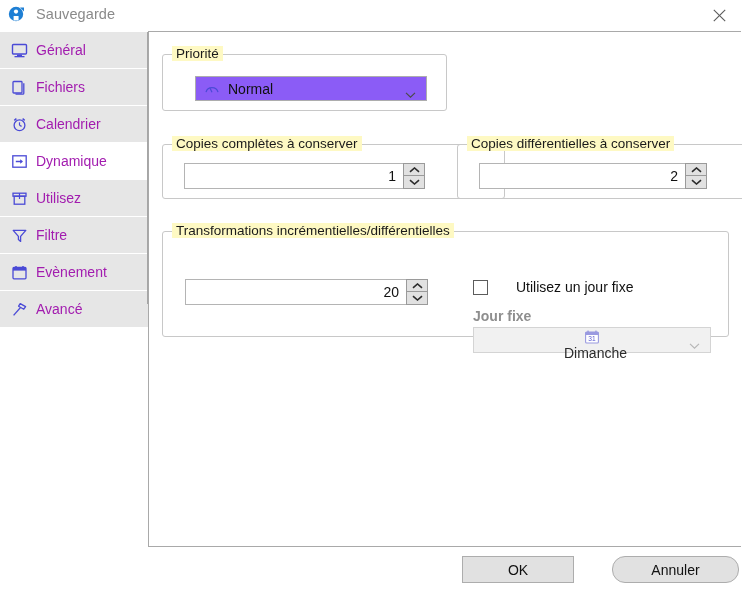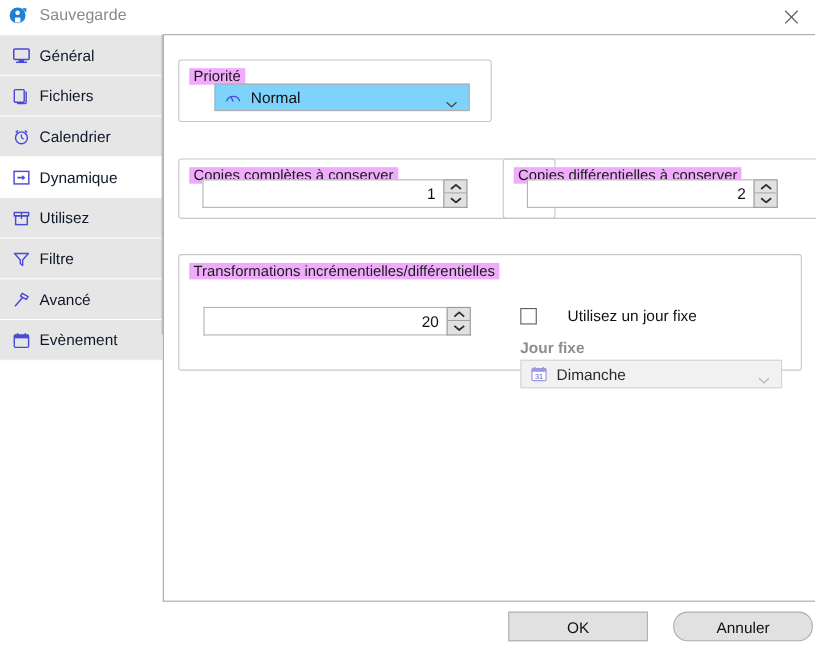--- a/index.html
+++ b/index.html
@@ -60,21 +60,21 @@
   .side-item {
     position: relative;
     height: 37px;
     background: #e6e6e6;
     border-bottom: 1px solid #ffffff;
     display: flex;
     align-items: center;
     padding-left: 10px;
     box-sizing: border-box;
     font-size: 14px;
-    color: #0f172a;
+    color: #a21caf;
   }
   .side-item.selected {
     background: #ffffff;
   }
   .side-item .s-icon {
     width: 18px; height: 18px;
     margin-right: 8px;
     flex: 0 0 auto;
     display: flex;
     align-items: center;
@@ -112,32 +112,31 @@
   .groupbox {
     position: absolute;
     border: 1px solid #c8c8c8;
     border-radius: 3px;
     box-sizing: border-box;
   }
   .groupbox > .gb-title {
     position: absolute;
     top: -9px;
     left: 9px;
-    background: #f0abfc;
+    background: #fef9c3;
     padding: 0 4px;
     font-size: 13.5px;
     color: #1a1a1a;
     white-space: nowrap;
-    margin-top: 16px;
   }
 
   
   .combo {
     position: absolute;
-    background: #7dd3fc;
+    background: #8b5cf6;
     border: 1px solid #adadad;
     box-sizing: border-box;
     display: flex;
     align-items: center;
     padding-left: 7px;
     font-size: 14px;
     color: #111111;
   }
   .combo .c-icon {
     width: 17px; height: 17px;
@@ -150,20 +149,21 @@
     position: absolute;
     right: 10px;
     top: 50%;
     transform: translateY(-50%);
     width: 11px; height: 7px;
   }
   .combo.disabled {
     background: #f1f1f1;
     border-color: #d4d4d4;
     color: #2b2b2b;
+    flex-direction: column;
   }
   .combo.disabled .c-arrow svg polyline { stroke: #b6b6b6; }
 
   
   .spinwrap {
     position: absolute;
     display: flex;
     box-sizing: border-box;
   }
   .spin-field {
@@ -321,37 +321,37 @@
       <svg width="17" height="17" viewBox="0 0 17 17">
         <path d="M2.2 3.4 L14.8 3.4 L9.6 9.4 L9.6 14.4 L7.4 12.6 L7.4 9.4 Z" fill="none" stroke="#4a4ad6" stroke-width="1.3" stroke-linejoin="round"></path>
       </svg>
     </span>
     <span>Filtre</span>
   </div>
 
   <div class="side-item">
     <span class="s-icon">
       <svg width="17" height="17" viewBox="0 0 17 17">
-        <path d="M9.2 2.6 L14.6 5.6 L12.8 8.2 L7.6 5.2 Z" fill="none" stroke="#4a4ad6" stroke-width="1.3" stroke-linejoin="round"></path>
-        <line x1="9.4" y1="6.6" x2="2.6" y2="14.4" stroke="#4a4ad6" stroke-width="1.4"></line>
-      </svg>
-    </span>
-    <span>Avancé</span>
-  </div>
-
-  <div class="side-item">
-    <span class="s-icon">
-      <svg width="17" height="17" viewBox="0 0 17 17">
         <rect x="2" y="3.4" width="13" height="11.4" rx="1" fill="none" stroke="#4a4ad6" stroke-width="1.3"></rect>
         <rect x="2" y="3.4" width="13" height="3.2" fill="#4a4ad6"></rect>
         <line x1="5" y1="1.9" x2="5" y2="4.4" stroke="#4a4ad6" stroke-width="1.5"></line>
         <line x1="12" y1="1.9" x2="12" y2="4.4" stroke="#4a4ad6" stroke-width="1.5"></line>
       </svg>
     </span>
     <span>Evènement</span>
+  </div>
+
+  <div class="side-item">
+    <span class="s-icon">
+      <svg width="17" height="17" viewBox="0 0 17 17">
+        <path d="M9.2 2.6 L14.6 5.6 L12.8 8.2 L7.6 5.2 Z" fill="none" stroke="#4a4ad6" stroke-width="1.3" stroke-linejoin="round"></path>
+        <line x1="9.4" y1="6.6" x2="2.6" y2="14.4" stroke="#4a4ad6" stroke-width="1.4"></line>
+      </svg>
+    </span>
+    <span>Avancé</span>
   </div>
 
   <div id="sidebar-rest"></div>
 </div>
 <div id="sidebar-divider"></div>
 
 <div id="content">
 
   <div class="groupbox" style="left:13px; top:22px; width:285px; height:57px;">
     <span class="gb-title">Priorité</span>
@@ -453,18 +453,18 @@
       <span class="c-arrow">
         <svg width="11" height="7" viewBox="0 0 11 7">
           <polyline points="1,1.4 5.5,5.6 10,1.4" fill="none" stroke="#b6b6b6" stroke-width="1.2"></polyline>
         </svg>
       </span>
     </div>
   </div>
 
 </div>
 
-<div class="dlgbtn" style="left:462px; top:556px; width:127px; height:27px;">
+<div class="dlgbtn" style="left:462px; top:556px; width:112px; height:27px;">
   <span>OK</span>
 </div>
 <div class="dlgbtn" style="left:612px; top:556px; width:127px; height:27px;border-radius:13px;">
   <span>Annuler</span>
 </div>
 
 </body></html>

